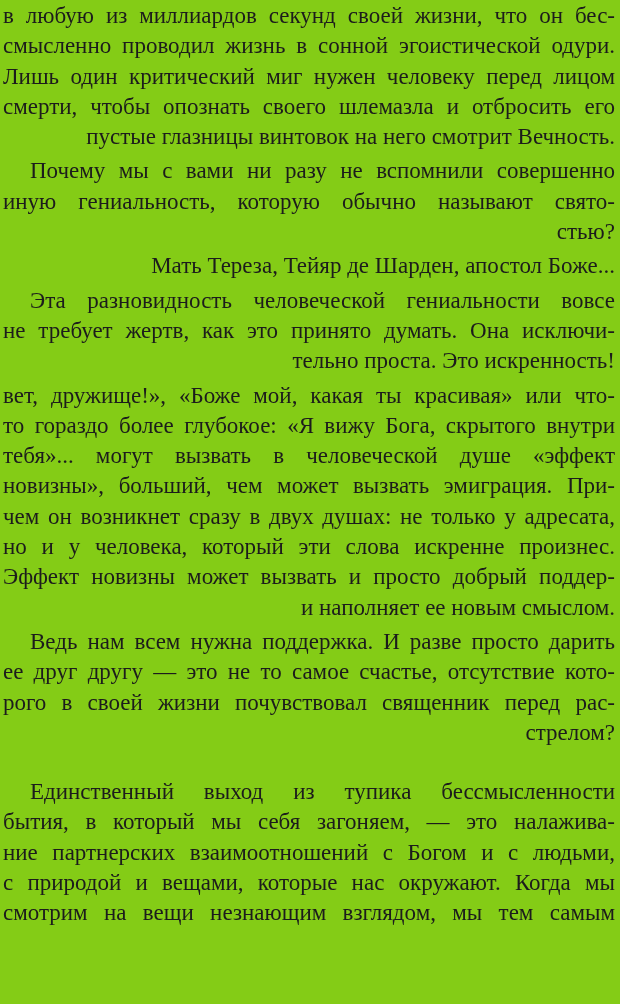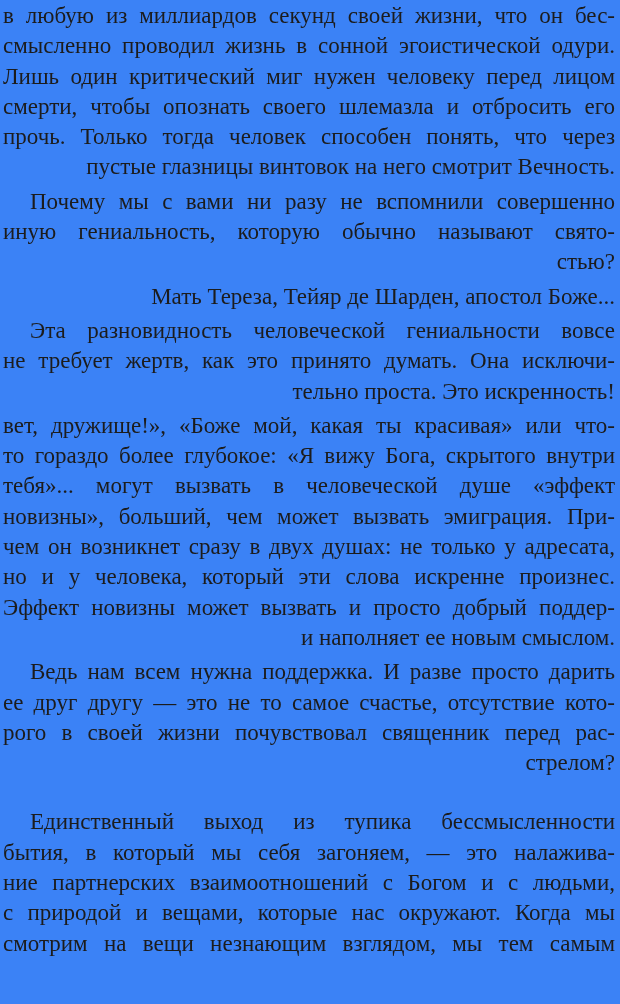--- a/index.html
+++ b/index.html
@@ -39,28 +39,27 @@
     text-justify: inter-word;
   }
   .line.indented {
     text-indent: 27px;
     font-family: Liberation Serif, serif;
   }
 </style>
 </head>
 <body>
 
-<div class="page" style="background: #3b82f6; color: rgb(28, 28, 28);">
+<div class="page" style="background: #84cc16; color: rgb(28, 28, 28);">
   <div>
       <div class="paragraph">
         <div class="line justified">в любую из миллиардов секунд своей жизни, что он бес-</div>
         <div class="line justified">смысленно проводил жизнь в сонной эгоистической одури.</div>
         <div class="line justified">Лишь один критический миг нужен человеку перед лицом</div>
         <div class="line justified">смерти, чтобы опознать своего шлемазла и отбросить его</div>
-        <div class="line justified">прочь. Только тогда человек способен понять, что через</div>
         <div class="line">пустые глазницы винтовок на него смотрит Вечность.</div>
       </div>
       <div class="paragraph">
         <div class="line justified indented">Почему мы с вами ни разу не вспомнили совершенно</div>
         <div class="line justified">иную гениальность, которую обычно называют свято-</div>
         <div class="line">стью?</div>
       </div>
       <div class="paragraph">
         <div class="line indented">Мать Тереза, Тейяр де Шарден, апостол Боже...</div>
       </div>

